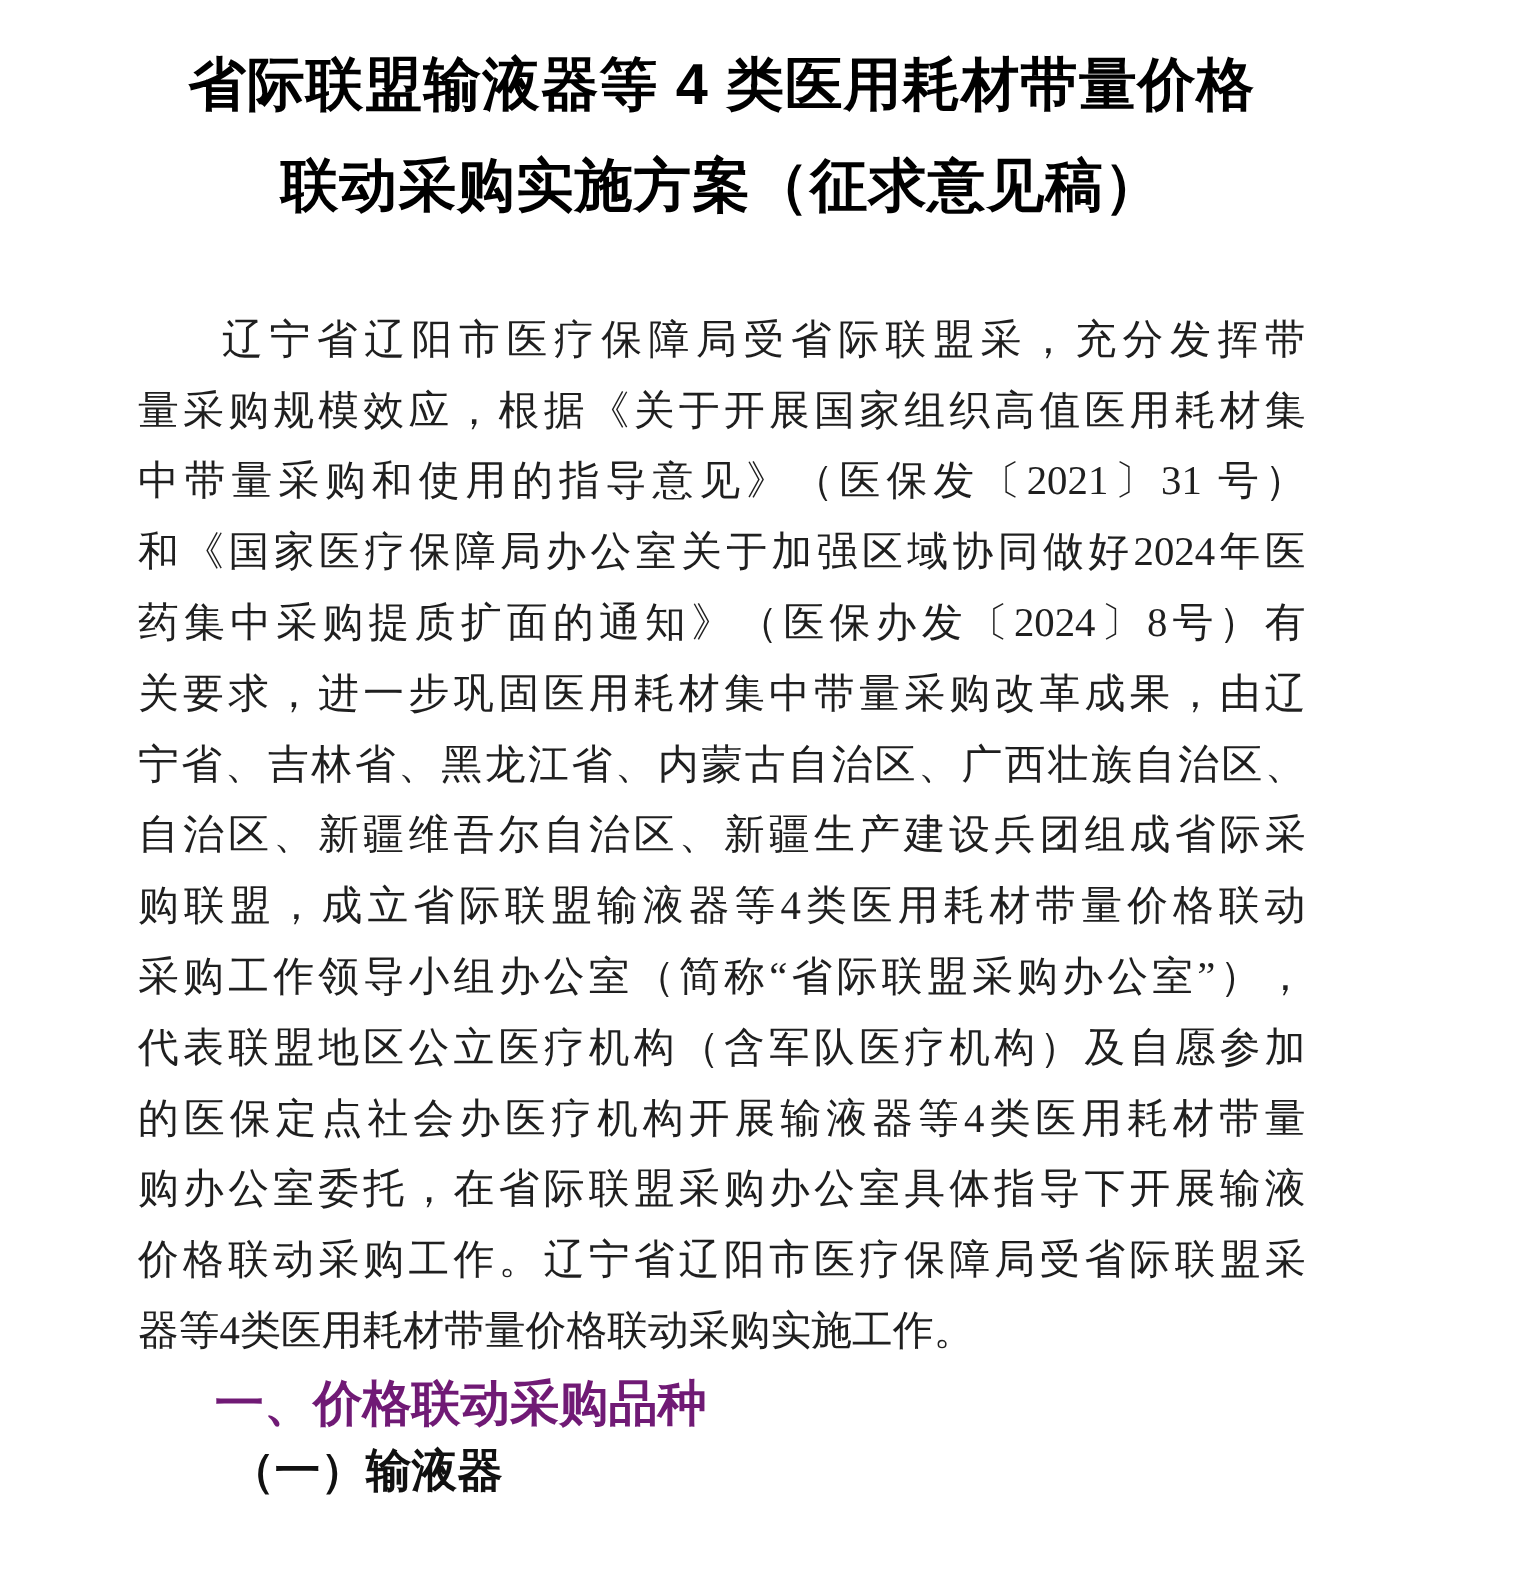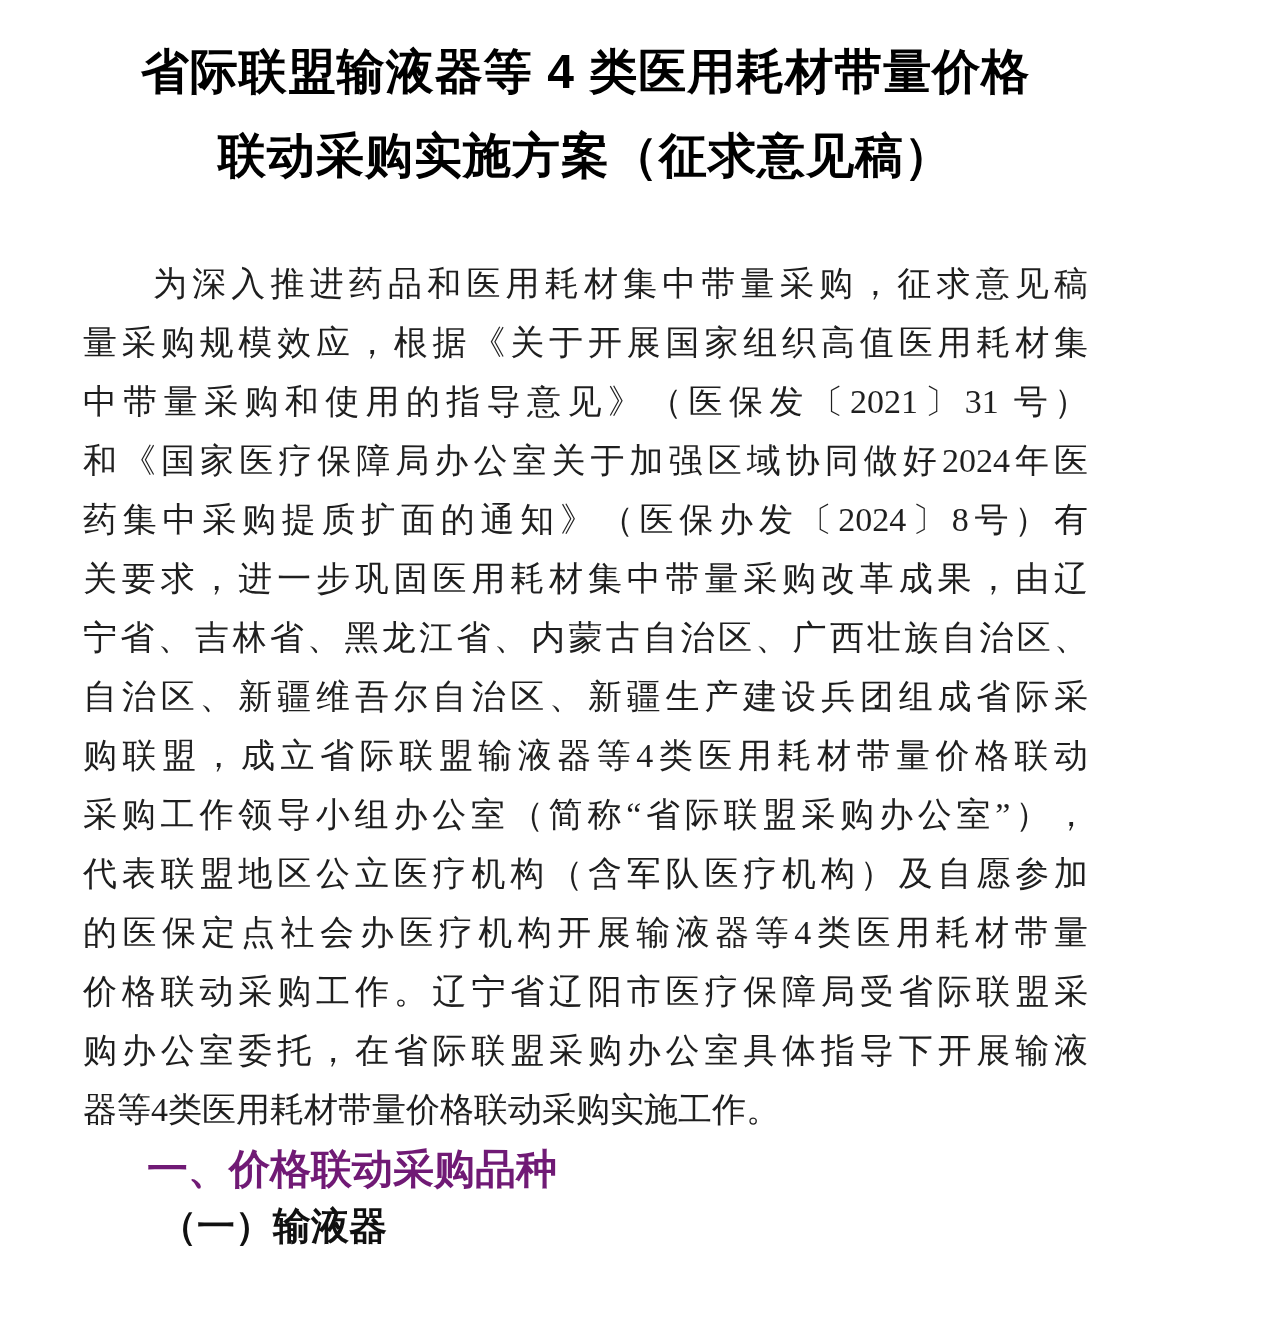--- a/index.html
+++ b/index.html
@@ -7,21 +7,21 @@
     padding: 0;
     background: #ffffff;
   }
   .page {
     position: relative;
     width: 1280px;
     height: 1325px;
     box-sizing: border-box;
     background: #ffffff;
     color: #1c1c1c;
-    padding: 30px 192px 0 83px;
+    padding: 30px 192px 0 115px;
     overflow: hidden;
     font-family: "Liberation Serif", "DejaVu Serif", serif;
   }
   .doc-title {
     font-family: "Liberation Sans", "DejaVu Sans", sans-serif;
     font-weight: bold;
     font-size: 48px;
     line-height: 84px;
     text-align: center;
     color: #000000;
@@ -68,34 +68,34 @@
 
 <div class="page">
 
   <div class="doc-title">
     <div>省际联盟输液器等 4 类医用耗材带量价格</div>
     <div>联动采购实施方案（征求意见稿）</div>
   </div>
 
   <div class="body-para">
 
-  <div class="body-line first">为深入推进药品和医用耗材集中带量采购，征求意见稿</div>
+  <div class="body-line first">辽宁省辽阳市医疗保障局受省际联盟采，充分发挥带</div>
       <div class="body-line">量采购规模效应，根据《关于开展国家组织高值医用耗材集</div>
       <div class="body-line">中带量采购和使用的指导意见》（医保发〔2021〕31 号）</div>
       <div class="body-line">和《国家医疗保障局办公室关于加强区域协同做好2024年医</div>
       <div class="body-line">药集中采购提质扩面的通知》（医保办发〔2024〕8号）有</div>
       <div class="body-line">关要求，进一步巩固医用耗材集中带量采购改革成果，由辽</div>
       <div class="body-line">宁省、吉林省、黑龙江省、内蒙古自治区、广西壮族自治区、</div>
       <div class="body-line">自治区、新疆维吾尔自治区、新疆生产建设兵团组成省际采</div>
       <div class="body-line">购联盟，成立省际联盟输液器等4类医用耗材带量价格联动</div>
       <div class="body-line">采购工作领导小组办公室（简称“省际联盟采购办公室”），</div>
       <div class="body-line">代表联盟地区公立医疗机构（含军队医疗机构）及自愿参加</div>
       <div class="body-line">的医保定点社会办医疗机构开展输液器等4类医用耗材带量</div>
+      <div class="body-line">购办公室委托，在省际联盟采购办公室具体指导下开展输液</div>
       <div class="body-line">价格联动采购工作。辽宁省辽阳市医疗保障局受省际联盟采</div>
-      <div class="body-line">购办公室委托，在省际联盟采购办公室具体指导下开展输液</div>
       <div class="body-line last">器等4类医用耗材带量价格联动采购实施工作。</div>
     </div>
 
   <div class="sec-heading">一、价格联动采购品种</div>
 
   <div class="sub-heading">（一）输液器</div>
 
 </div>
 
 </body></html>

